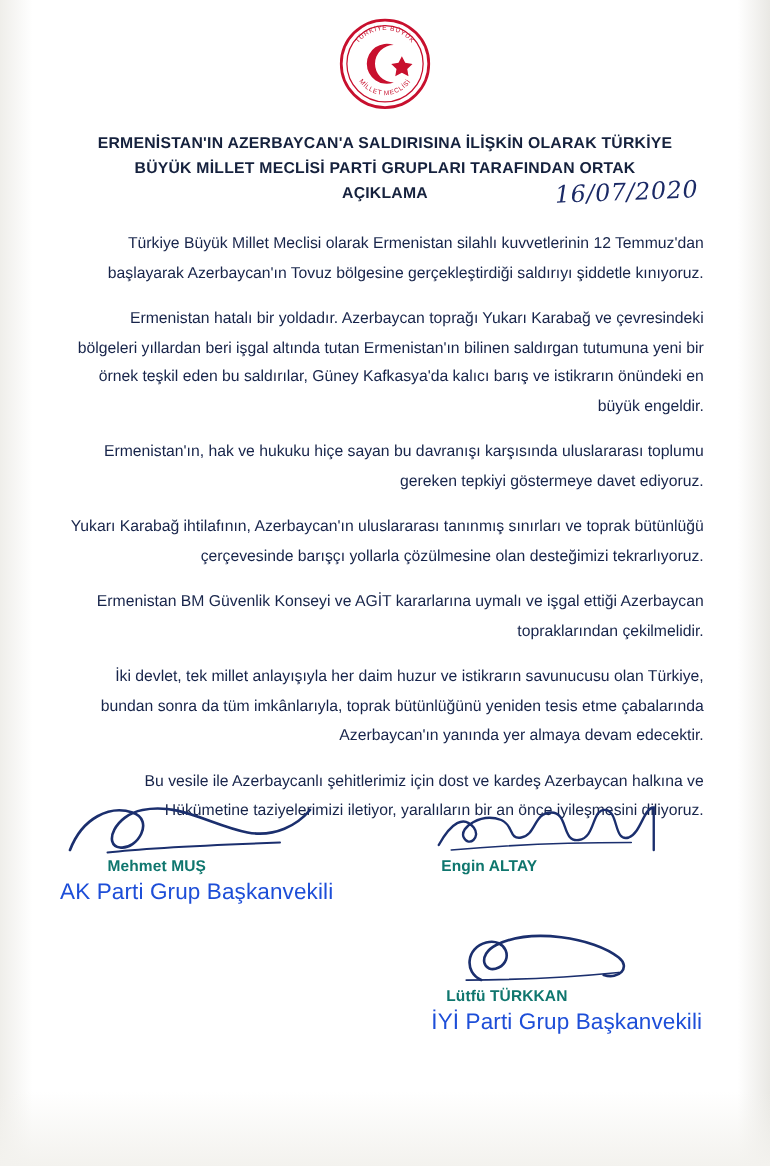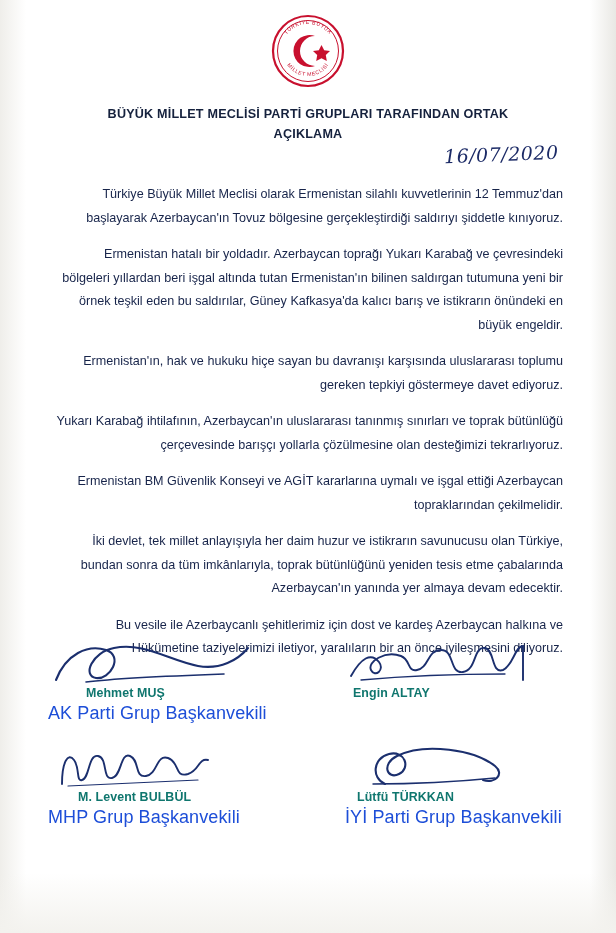--- a/index.html
+++ b/index.html
@@ -151,20 +151,21 @@
           <textPath href="#arcTop" startOffset="50%" text-anchor="middle">TÜRKİYE BÜYÜK</textPath>
         </text>
         <text font-family="'Liberation Sans', sans-serif" font-size="5.2" fill="#c8102e" letter-spacing="0.6">
           <textPath href="#arcBottom" startOffset="50%" text-anchor="middle">MİLLET MECLİSİ</textPath>
         </text>
       </svg>
     </div>
   </div>
 
   <div class="heading">
+    <div>ERMENİSTAN'IN AZERBAYCAN'A SALDIRISINA İLİŞKİN OLARAK TÜRKİYE</div>
     <div>BÜYÜK MİLLET MECLİSİ PARTİ GRUPLARI TARAFINDAN ORTAK AÇIKLAMA</div>
   </div>
 
   <div class="date">16/07/2020</div>
 
   <div class="body-text">
     <p>Türkiye Büyük Millet Meclisi olarak Ermenistan silahlı kuvvetlerinin 12 Temmuz'dan başlayarak Azerbaycan'ın Tovuz bölgesine gerçekleştirdiği saldırıyı şiddetle kınıyoruz.</p>
     <p>Ermenistan hatalı bir yoldadır. Azerbaycan toprağı Yukarı Karabağ ve çevresindeki bölgeleri yıllardan beri işgal altında tutan Ermenistan'ın bilinen saldırgan tutumuna yeni bir örnek teşkil eden bu saldırılar, Güney Kafkasya'da kalıcı barış ve istikrarın önündeki en büyük engeldir.</p>
     <p>Ermenistan'ın, hak ve hukuku hiçe sayan bu davranışı karşısında uluslararası toplumu gereken tepkiyi göstermeye davet ediyoruz.</p>
     <p>Yukarı Karabağ ihtilafının, Azerbaycan'ın uluslararası tanınmış sınırları ve toprak bütünlüğü çerçevesinde barışçı yollarla çözülmesine olan desteğimizi tekrarlıyoruz.</p>
@@ -189,30 +190,20 @@
     <div class="sig-block sig-right row1">
       <div class="scribble">
         <svg width="230" height="46" viewBox="0 0 230 46" aria-hidden="true">
           <path d="M6 36 C16 18, 26 12, 34 22 C40 30, 30 38, 26 30 C22 22, 40 10, 56 16 C66 20, 62 32, 72 30 C84 28, 82 10, 96 10 C110 10, 104 34, 118 32 C132 30, 128 6, 140 8 C150 10, 146 34, 158 30 C168 26, 170 6, 178 6 L178 40" fill="none" stroke="#1b2f6e" stroke-width="1.9" stroke-linecap="round"></path>
           <path d="M16 40 C60 36, 110 34, 160 34" fill="none" stroke="#1b2f6e" stroke-width="1.3" stroke-linecap="round"></path>
         </svg>
       </div>
       <div class="sig-name name-indent-3">Engin ALTAY</div>
     </div>
 
-    <div class="sig-block sig-left row2">
-      <div class="scribble">
-        <svg width="230" height="46" viewBox="0 0 230 46" aria-hidden="true">
-          <path d="M14 40 C14 18, 20 8, 26 16 C32 24, 28 38, 34 36 C42 34, 40 10, 50 12 C60 14, 54 36, 64 34 C74 32, 72 8, 82 12 C92 16, 86 34, 98 32 C110 30, 108 10, 120 14 C132 18, 126 34, 140 30 C152 26, 150 14, 160 16" fill="none" stroke="#1b2f6e" stroke-width="1.9" stroke-linecap="round"></path>
-          <path d="M20 42 C60 40, 110 38, 150 36" fill="none" stroke="#1b2f6e" stroke-width="1.2" stroke-linecap="round"></path>
-        </svg>
-      </div>
-      <div class="sig-name name-indent-2">M. Levent BULBÜL</div>
-      <div class="sig-title">MHP Grup Başkanvekili</div>
-    </div>
 
     <div class="sig-block sig-right row2">
       <div class="scribble">
         <svg width="230" height="46" viewBox="0 0 230 46" aria-hidden="true">
           <path d="M40 40 C26 34, 28 14, 44 10 C60 6, 66 24, 54 30 C42 36, 36 20, 52 12 C80 -2, 130 6, 150 22 C160 30, 150 40, 138 36" fill="none" stroke="#1b2f6e" stroke-width="2.1" stroke-linecap="round"></path>
           <path d="M28 40 C70 40, 110 38, 150 34" fill="none" stroke="#1b2f6e" stroke-width="1.4" stroke-linecap="round"></path>
         </svg>
       </div>
       <div class="sig-name name-indent-4">Lütfü TÜRKKAN</div>
       <div class="sig-title">İYİ Parti Grup Başkanvekili</div>

